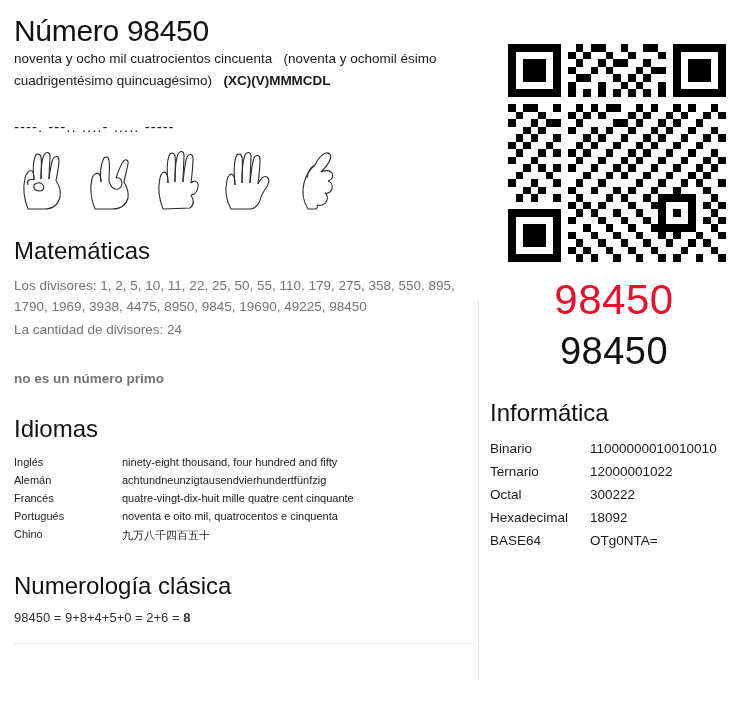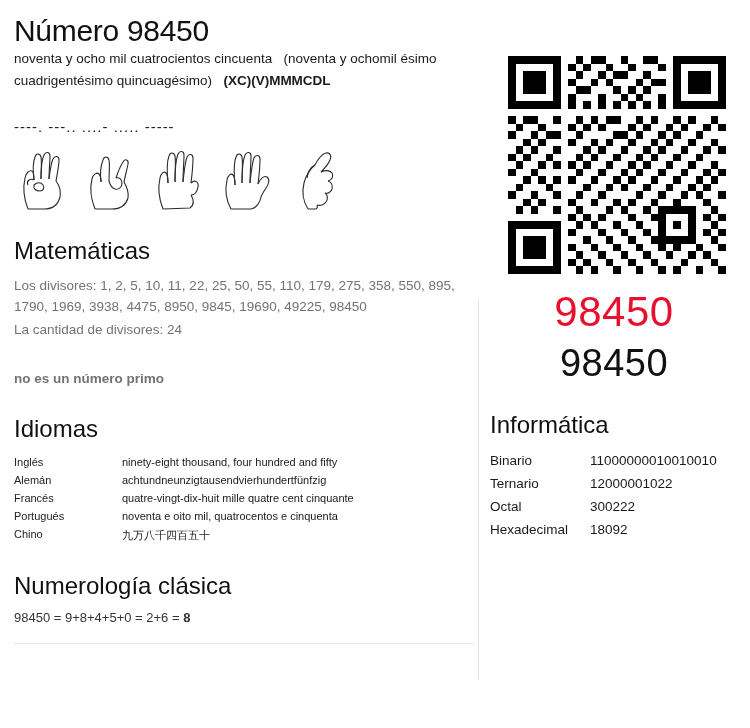--- a/index.html
+++ b/index.html
@@ -22,21 +22,21 @@
   }
   .col-left {
     position: absolute;
     left: 14px;
     top: 0;
     width: 470px;
   }
   .col-right {
     position: absolute;
     left: 490px;
-    top: 16px;
+    top: 4px;
     width: 248px;
   }
   h1.title {
     font-size: 30px;
     font-weight: normal;
     margin: 14px 0 0 0;
     letter-spacing: -0.3px;
     color: #111;
   }
   .words {
@@ -564,18 +564,22 @@
           <td>12000001022</td>
         </tr>
         <tr>
           <td class="info-name">Octal</td>
           <td>300222</td>
         </tr>
         <tr>
           <td class="info-name">Hexadecimal</td>
           <td>18092</td>
         </tr>
+        <tr>
+          <td class="info-name">BASE64</td>
+          <td>OTg0NTA=</td>
+        </tr>
       </tbody>
     </table>
 
   </div>
 
 </div>
 
 </body></html>

